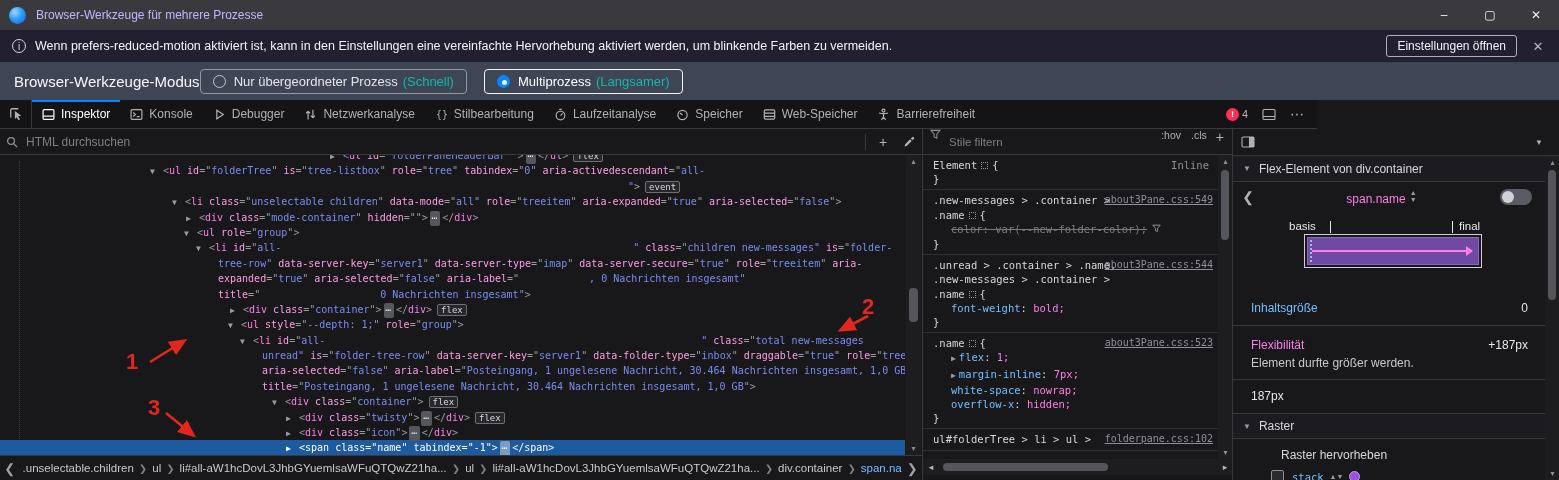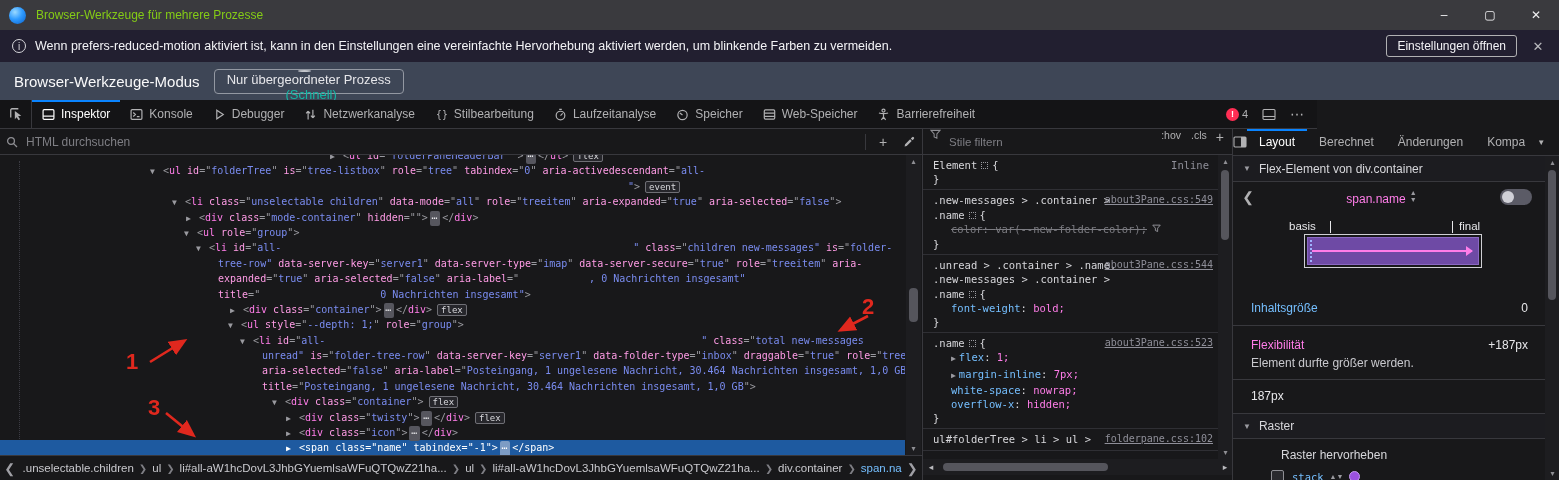--- a/index.html
+++ b/index.html
@@ -5,39 +5,39 @@
   html,body{margin:0;padding:0;background:#000;}
   *{box-sizing:border-box;}
   #app{position:relative;width:1559px;height:480px;background:#18181a;color:#d7d7db;
        font-family:"Liberation Sans",sans-serif;overflow:hidden;}
   .abs{position:absolute;}
 
   
   #titlebar{left:0;top:0;width:1559px;height:30px;background:#3a3a3e;display:flex;align-items:center;}
   #ff-logo{width:17px;height:17px;border-radius:50%;margin:0 10px 0 9px;
            background:radial-gradient(circle at 35% 30%,#9ad9ff 0%,#2f9bff 45%,#0a60c9 100%);}
-  #win-title{font-size:12px;color:#84cc16;}
+  #win-title{font-size:12px;color:#c4b5fd;}
   #win-controls{margin-left:auto;display:flex;height:30px;}
   .win-btn{width:46px;height:30px;display:flex;align-items:center;justify-content:center;
            color:#f1f1f3;font-size:12px;}
   
   #infobar{left:0;top:30px;width:1559px;height:32px;background:#221f30;display:flex;align-items:center;}
   #info-icon{width:14px;height:14px;border:1px solid #d7d7db;border-radius:50%;margin:0 9px 0 12px;
              display:flex;align-items:center;justify-content:center;font-size:10px;color:#d7d7db;}
   #info-text{font-size:12.5px;color:#f3f3f6;}
   #info-actions{margin-left:auto;display:flex;align-items:center;}
   #settings-btn{border:1px solid #b1b1b3;border-radius:3px;background:transparent;color:#f3f3f6;
                 font-size:12px;padding:3px 10px;font-family:inherit;}
   #info-close{width:30px;text-align:center;color:#b9b9bd;font-size:13px;margin:0 6px;}
 
   
   #modebar{left:0;top:62px;width:1559px;height:38px;background:#3e4656;display:flex;align-items:center;}
   #mode-label{font-size:15px;color:#f9f9fa;margin-left:14px;}
   .mode-pill{display:flex;align-items:center;border-radius:4px;height:25px;padding:0 12px;font-size:13px;}
-  #mode-opt-parent{margin-left:14px;border:1px solid #9398a2;color:#e6e6ea;flex-direction:column;}
+  #mode-opt-parent{border:1px solid #9398a2;color:#e6e6ea;}
   #mode-opt-multi{margin-left:17px;border:1px solid #f4f4f6;color:#fff;}
   .radio{width:13px;height:13px;border-radius:50%;margin-right:8px;}
   .radio.off{border:1px solid #c4c6cc;background:transparent;}
   .radio.on{background:#0a84ff;border:1px solid #0a84ff;position:relative;}
   .radio.on::after{content:"";position:absolute;left:4px;top:4px;width:5px;height:5px;border-radius:50%;background:#eaf4ff;}
   .hint{color:#14b8a6;margin-left:5px;}
 
   
   #paneltabs{left:0;top:100px;width:1317px;height:29px;background:#141416;border-bottom:1px solid #38383d;
              display:flex;align-items:stretch;}
@@ -203,20 +203,25 @@
     </div>
   </div>
 
   <div id="modebar" class="abs">
     <div id="mode-label">Browser-Werkzeuge-Modus</div>
     <div id="mode-opt-parent" class="mode-pill">
       <span class="radio off"></span>
       <span>Nur übergeordneter Prozess</span>
       <span class="hint">(Schnell)</span>
     </div>
+    <div id="mode-opt-multi" class="mode-pill">
+      <span class="radio on"></span>
+      <span>Multiprozess</span>
+      <span class="hint">(Langsamer)</span>
+    </div>
   </div>
 
   <div id="paneltabs" class="abs">
     <div id="node-picker">
       <svg width="14" height="14" viewBox="0 0 12 12" fill="none" stroke="currentColor" stroke-width="1.1">
         <path d="M8 1.5H2.5a1 1 0 0 0-1 1V9"></path>
         <path d="M5 3.5l5.5 4-2.7.5 1.7 2.6-1.3.8-1.7-2.7L5 10.5z" fill="currentColor" stroke="none"></path>
       </svg>
     </div>
     <div id="ptab-strip" style="display:flex">
@@ -457,26 +462,20 @@
 
   <div id="layout-panel" class="abs">
     <div id="layout-tabs">
       <div id="sidebar-toggle">
         <svg width="14" height="12" viewBox="0 0 14 12" fill="none" stroke="currentColor" stroke-width="1.1">
           <rect x="1" y="1" width="12" height="10" rx="1"></rect>
             <path d="M8.5 1v10"></path>
             <rect x="8.5" y="1" width="4.5" height="10" fill="currentColor" stroke="none"></rect>
         </svg>
       </div>
-      <div id="ltab-strip" style="display:flex">
-          <div class="ltab active">Layout</div>
-          <div class="ltab">Berechnet</div>
-          <div class="ltab">Änderungen</div>
-          <div class="ltab">Kompa</div>
-        </div>
       <div id="ltab-overflow">▼</div>
     </div>
 
     <div id="flex-head" class="section-head">
       <span class="section-twisty">▼</span>
       <span>Flex-Element von div.container</span>
     </div>
 
     <div id="flexsel-row">
       <div id="flexsel-back">❮</div>

